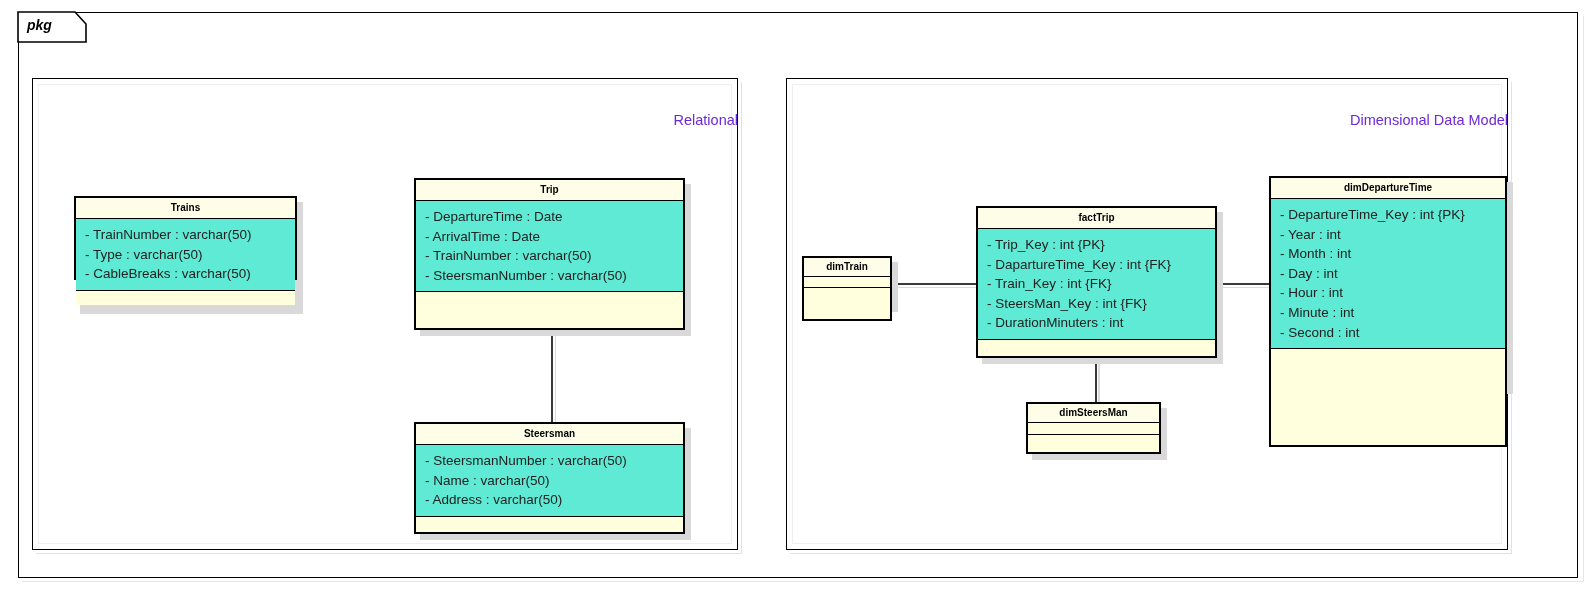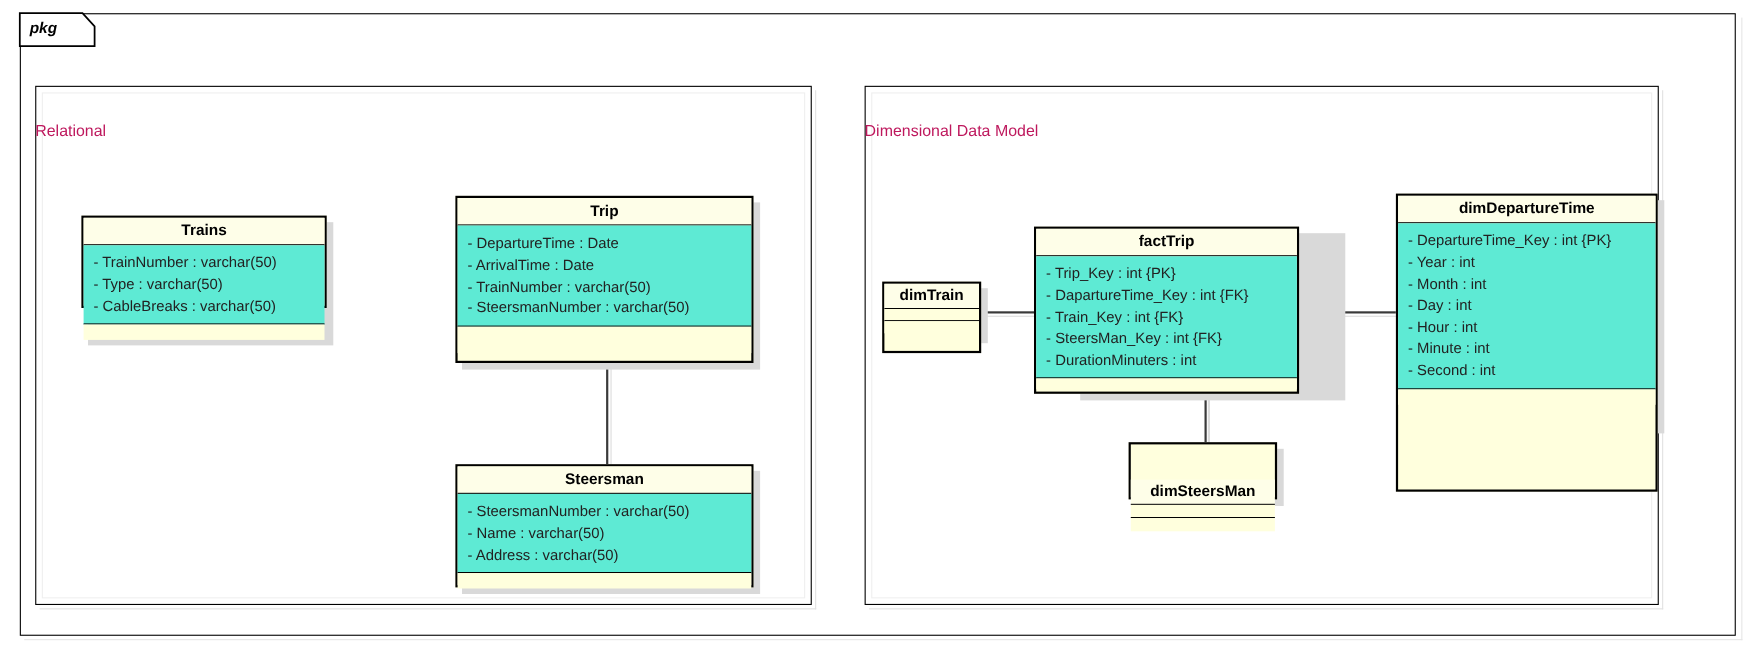--- a/index.html
+++ b/index.html
@@ -64,23 +64,23 @@
   .sub-frame-shadow {
     position: absolute;
     border-right: 1px solid #e2e2e2;
     border-bottom: 1px solid #e2e2e2;
     box-sizing: border-box;
     pointer-events: none;
   }
   .sub-frame-title {
     position: absolute;
     font-size: 14.5px;
-    color: #be185d;
-    white-space: nowrap;
-    text-align: left;
+    color: #6d28d9;
+    white-space: nowrap;
+    text-align: right;
   }
 
   
   .connector {
     position: absolute;
     background: #3a3a3a;
   }
   .connector.v { width: 1.6px; }
   .connector.h { height: 1.6px; }
   .connector-shadow {
@@ -98,21 +98,21 @@
     box-sizing: border-box;
     z-index: 5;
   }
   .uml-class-shadow {
     position: absolute;
     background: #d9d9d9;
     z-index: 4;
   }
   .uml-header {
     text-align: center;
-    font-size: 14px;
+    font-size: 10px;
     font-weight: bold;
     color: #000000;
     background: #fefee8;
     border-bottom: 1.6px solid #000000;
     box-sizing: border-box;
     padding: 4px 6px 5px 6px;
     line-height: 1.1;
     white-space: nowrap;
     overflow: hidden;
   }
@@ -209,35 +209,35 @@
   </div>
 
   <div class="uml-class-shadow" style="left:808px; top:262px; width:90px; height:50px;"></div>
   <div class="uml-class" style="left:802px; top:256px; width:90px; height:65px;">
     <div class="uml-header" style="padding:3px 4px 4px 4px;">dimTrain</div>
     <div class="uml-strip" style="height:11px;"></div>
     <div class="uml-ops" style="height:11px;"></div>
   </div>
 
   <div class="uml-class-shadow" style="left:982px; top:212px; width:241px; height:152px;"></div>
-  <div class="uml-class" style="left:940px; top:206px; width:241px; height:152px;">
+  <div class="uml-class" style="left:976px; top:206px; width:241px; height:152px;">
     <div class="uml-header">factTrip</div>
     <div class="uml-attrs">
       <div class="uml-attr">- Trip_Key : int {PK}</div>
       <div class="uml-attr">- DapartureTime_Key : int {FK}</div>
       <div class="uml-attr">- Train_Key : int {FK}</div>
       <div class="uml-attr">- SteersMan_Key : int {FK}</div>
       <div class="uml-attr">- DurationMinuters : int</div>
     </div>
     <div class="uml-ops" style="height:10px;"></div>
   </div>
 
   <div class="uml-class-shadow" style="left:1032px; top:408px; width:135px; height:52px;"></div>
   <div class="uml-class" style="left:1026px; top:402px; width:135px; height:52px;">
-    <div class="uml-header" style="padding:3px 4px 4px 4px;margin-top:32px;">dimSteersMan</div>
+    <div class="uml-header" style="padding:3px 4px 4px 4px;">dimSteersMan</div>
     <div class="uml-strip" style="height:12px;"></div>
     <div class="uml-ops" style="height:12px;"></div>
   </div>
 
   <div class="uml-class-shadow" style="left:1275px; top:182px; width:238px; height:212px;"></div>
   <div class="uml-class" style="left:1269px; top:176px; width:238px; height:271px;">
     <div class="uml-header">dimDepartureTime</div>
     <div class="uml-attrs">
       <div class="uml-attr">- DepartureTime_Key : int {PK}</div>
       <div class="uml-attr">- Year : int</div>

